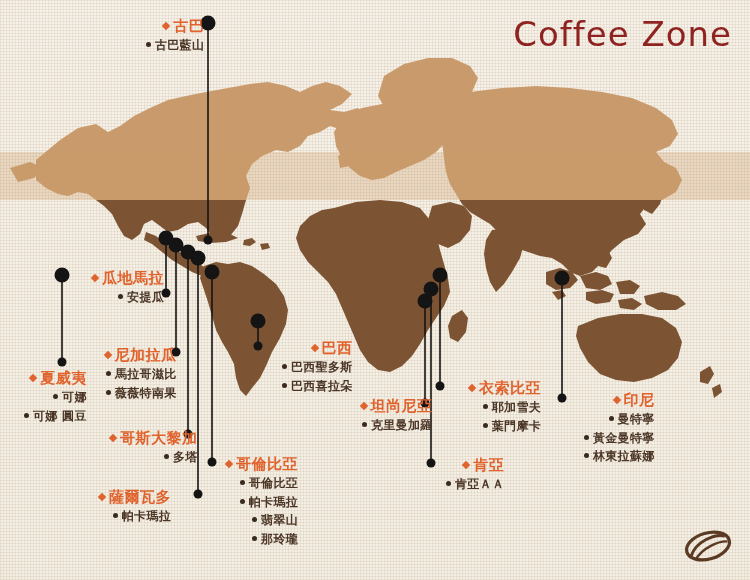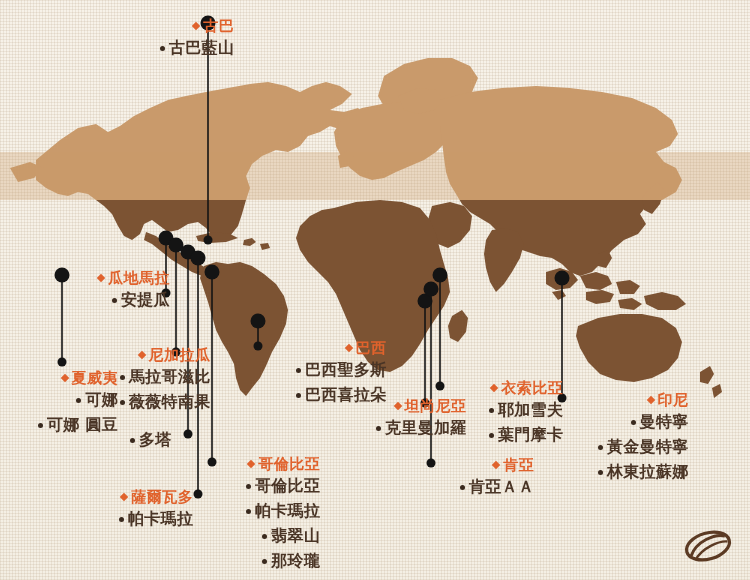--- a/index.html
+++ b/index.html
@@ -34,22 +34,22 @@
   .lbl{position:absolute;white-space:nowrap;}
   .lbl .head{
     font-size:15px;font-weight:bold;color:#e0622c;
     line-height:1.35;letter-spacing:.5px;
   }
   .lbl .head .dia{
     display:inline-block;width:6px;height:6px;margin-right:4px;
     background:#e0622c;transform:rotate(45deg);vertical-align:2px;
   }
   .lbl .sub{
-    font-size:16px;font-weight:bold;color:#4a3526;
-    line-height:1.55;letter-spacing:.3px;padding-left:20px;
+    font-size:12px;font-weight:bold;color:#4a3526;
+    line-height:1.55;letter-spacing:.3px;padding-left:6px;
   }
   .lbl .sub .bul{
     display:inline-block;width:5px;height:5px;margin-right:4px;
     background:#3a2a1e;border-radius:50%;vertical-align:2px;
   }
   .lbl.r .head,.lbl.r .sub{text-align:right;}
 
   
   .bean{position:absolute;right:16px;bottom:14px;width:52px;height:40px;}
 </style>
@@ -223,20 +223,21 @@
           <circle cx="431" cy="463" r="4.5" fill="#141414"></circle>
         </g>
         <g>
           <line x1="562" y1="278" x2="562" y2="398" stroke="#141414" stroke-width="1.6"></line>
           <circle cx="562" cy="278" r="7.5" fill="#141414"></circle>
           <circle cx="562" cy="398" r="4.5" fill="#141414"></circle>
         </g>
       </g>
   </svg>
 
+  <div class="title">Coffee Zone</div>
 
   <div id="labelLayer">
       <div class="lbl r" style="left: 140px; top: 16px;">
         <div class="head"><span class="dia"></span><span>古巴</span></div>
         <div class="sub"><span class="bul"></span><span>古巴藍山</span></div>
       </div>
       <div class="lbl r" style="left: 18px; top: 368px;">
         <div class="head"><span class="dia"></span><span>夏威夷</span></div>
         <div class="sub"><span class="bul"></span><span>可娜</span></div>
         <div class="sub"><span class="bul"></span><span>可娜 圓豆</span></div>
@@ -244,20 +245,21 @@
       <div class="lbl r" style="left: 92px; top: 268px;">
         <div class="head"><span class="dia"></span><span>瓜地馬拉</span></div>
         <div class="sub"><span class="bul"></span><span>安提瓜</span></div>
       </div>
       <div class="lbl r" style="left: 100px; top: 345px;">
         <div class="head"><span class="dia"></span><span>尼加拉瓜</span></div>
         <div class="sub"><span class="bul"></span><span>馬拉哥滋比</span></div>
         <div class="sub"><span class="bul"></span><span>薇薇特南果</span></div>
       </div>
       <div class="lbl r" style="left: 110px; top: 428px;">
+        <div class="head"><span class="dia"></span><span>哥斯大黎加</span></div>
         <div class="sub"><span class="bul"></span><span>多塔</span></div>
       </div>
       <div class="lbl r" style="left: 99px; top: 487px;">
         <div class="head"><span class="dia"></span><span>薩爾瓦多</span></div>
         <div class="sub"><span class="bul"></span><span>帕卡瑪拉</span></div>
       </div>
       <div class="lbl r" style="left: 226px; top: 454px;">
         <div class="head"><span class="dia"></span><span>哥倫比亞</span></div>
         <div class="sub"><span class="bul"></span><span>哥倫比亞</span></div>
         <div class="sub"><span class="bul"></span><span>帕卡瑪拉</span></div>

